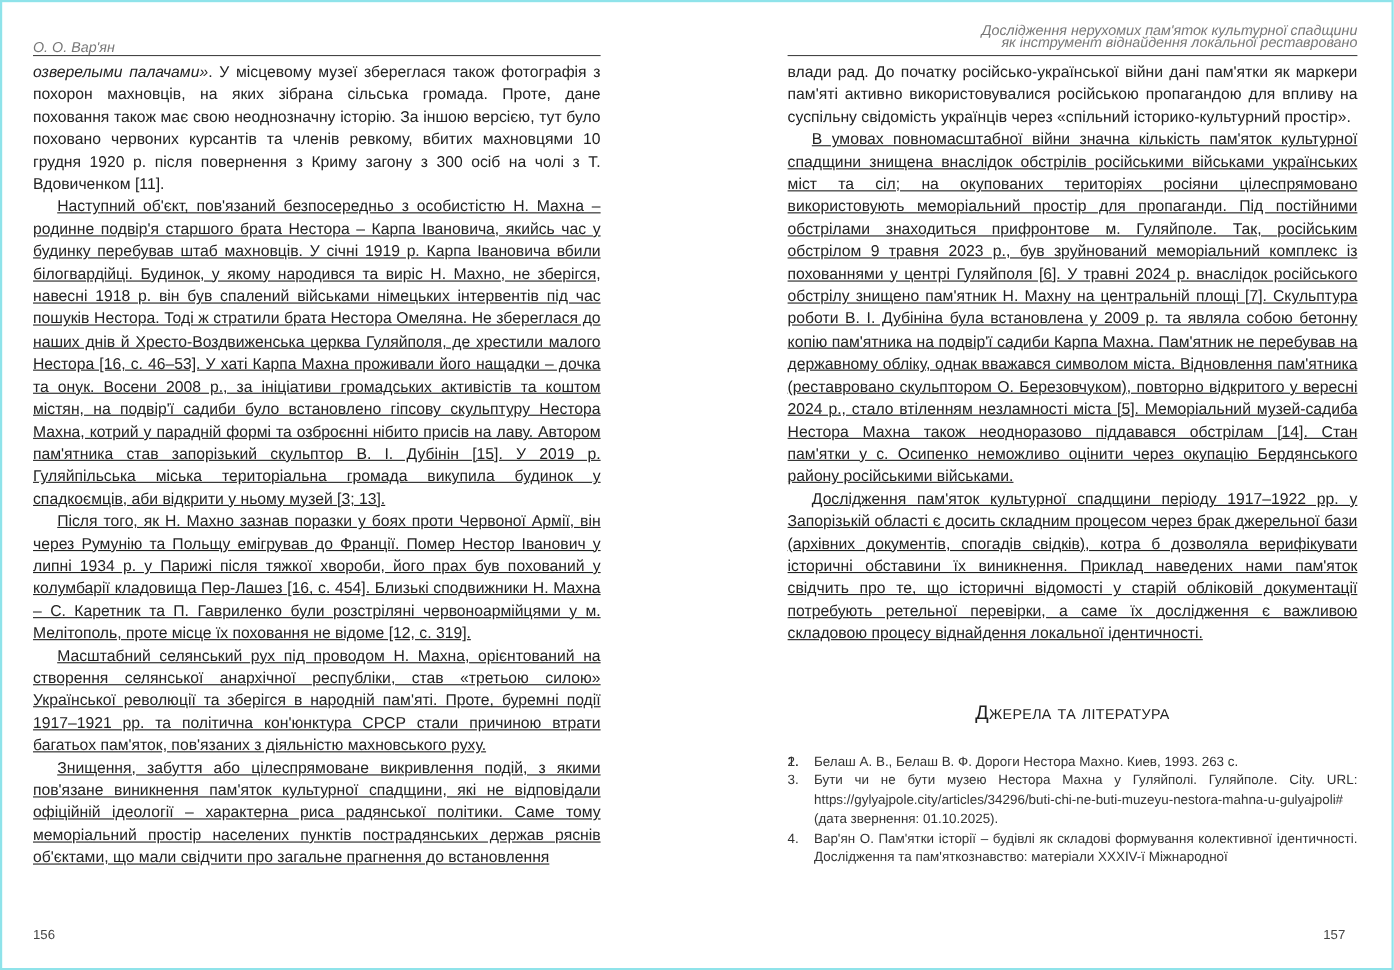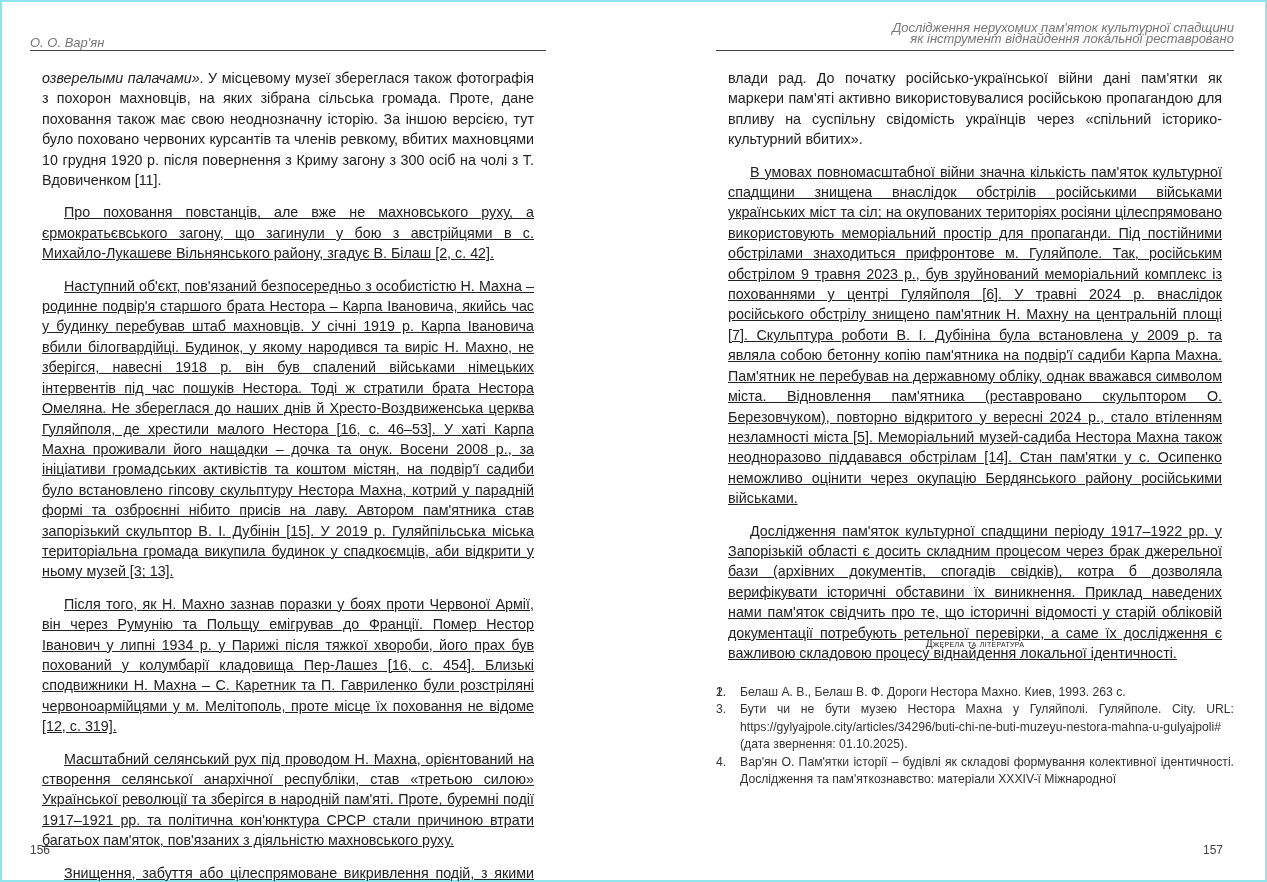--- a/index.html
+++ b/index.html
@@ -22,27 +22,27 @@
     .page-right .running-head { position: absolute; top: 22px; right: 0; text-align: right; }
     .head-rule {
       position: absolute; top: 50px; left: 0; right: 0; height: 0;
       border-top: 1px solid #444;
     }
 
     .body-text {
       position: absolute; top: 56px; left: 0; right: 0;
       font-size: 14.3px; line-height: 20.4px; text-align: justify; color: #222;
     }
-    .body-text p { margin: 12px; text-indent: 0; }
+    .body-text p { margin: 0; text-indent: 0; }
     .body-text p.indent { text-indent: 22px; text-decoration: underline; }
     .body-text em { font-style: italic; }
 
     .section-title {
       position: absolute; top: 638px; left: 0; right: 0;
-      text-align: center; font-size: 10px; letter-spacing: 0.3px; color: #222;
+      text-align: center; font-size: 18px; letter-spacing: 0.3px; color: #222;
       font-variant: small-caps;
     }
 
     .refs {
       position: absolute; top: 684px; left: 0; right: 0;
       font-size: 12.2px; line-height: 17.4px; color: #333; text-align: justify;
       list-style: none; margin: 0; padding: 0;
     }
     .refs li { position: relative; padding-left: 24px; margin: 0; }
     .refs .num { position: absolute; left: 0; top: 0; }
@@ -55,39 +55,38 @@
 <body>
 
 <div class="frame"></div>
 
 <div class="page page-left">
   <div class="running-head">О. О. Вар'ян</div>
   <div class="head-rule"></div>
 
   <div class="body-text">
     <p><em>озверелыми палачами»</em><span>. У місцевому музеї збереглася також фотографія з похорон махновців, на яких зібрана сільська громада. Проте, дане поховання також має свою неоднозначну історію. За іншою версією, тут було поховано червоних курсантів та членів ревкому, вбитих махновцями 10 грудня 1920 р. після повернення з Криму загону з 300 осіб на чолі з Т. Вдовиченком [11].</span></p>
-    <p class="indent">Про поховання повстанців, але вже не махновського руху, а єрмократьєвського загону, що загинули у бою з австрійцями в с. Михайло-Лукашеве Вільнянського району, згадує В. Білаш [2, с. 42].</p>
     <p class="indent">Наступний об'єкт, пов'язаний безпосередньо з особистістю Н. Махна – родинне подвір'я старшого брата Нестора – Карпа Івановича, якийсь час у будинку перебував штаб махновців. У січні 1919 р. Карпа Івановича вбили білогвардійці. Будинок, у якому народився та виріс Н. Махно, не зберігся, навесні 1918 р. він був спалений військами німецьких інтервентів під час пошуків Нестора. Тоді ж стратили брата Нестора Омеляна. Не збереглася до наших днів й Хресто-Воздвиженська церква Гуляйполя, де хрестили малого Нестора [16, с. 46–53]. У хаті Карпа Махна проживали його нащадки – дочка та онук. Восени 2008 р., за ініціативи громадських активістів та коштом містян, на подвір'ї садиби було встановлено гіпсову скульптуру Нестора Махна, котрий у парадній формі та озброєнні нібито присів на лаву. Автором пам'ятника став запорізький скульптор В. І. Дубінін [15]. У 2019 р. Гуляйпільська міська територіальна громада викупила будинок у спадкоємців, аби відкрити у ньому музей [3; 13].</p>
     <p class="indent">Після того, як Н. Махно зазнав поразки у боях проти Червоної Армії, він через Румунію та Польщу емігрував до Франції. Помер Нестор Іванович у липні 1934 р. у Парижі після тяжкої хвороби, його прах був похований у колумбарії кладовища Пер-Лашез [16, с. 454]. Близькі сподвижники Н. Махна – С. Каретник та П. Гавриленко були розстріляні червоноармійцями у м. Мелітополь, проте місце їх поховання не відоме [12, с. 319].</p>
     <p class="indent">Масштабний селянський рух під проводом Н. Махна, орієнтований на створення селянської анархічної республіки, став «третьою силою» Української революції та зберігся в народній пам'яті. Проте, буремні події 1917–1921 рр. та політична кон'юнктура СРСР стали причиною втрати багатьох пам'яток, пов'язаних з діяльністю махновського руху.</p>
     <p class="indent">Знищення, забуття або цілеспрямоване викривлення подій, з якими пов'язане виникнення пам'яток культурної спадщини, які не відповідали офіційній ідеології – характерна риса радянської політики. Саме тому меморіальний простір населених пунктів пострадянських держав ряснів об'єктами, що мали свідчити про загальне прагнення до встановлення</p>
   </div>
 
   <div class="page-number">156</div>
 </div>
 
 <div class="page page-right">
   <div class="running-head">
     <div>Дослідження нерухомих пам'яток культурної спадщини</div>
     <div>як інструмент віднайдення локальної реставровано</div>
   </div>
   <div class="head-rule"></div>
 
   <div class="body-text">
-    <p>влади рад. До початку російсько-української війни дані пам'ятки як маркери пам'яті активно використовувалися російською пропагандою для впливу на суспільну свідомість українців через «спільний історико-культурний вбитих».</p>
+    <p>влади рад. До початку російсько-української війни дані пам'ятки як маркери пам'яті активно використовувалися російською пропагандою для впливу на суспільну свідомість українців через «спільний історико-культурний простір».</p>
     <p class="indent">В умовах повномасштабної війни значна кількість пам'яток культурної спадщини знищена внаслідок обстрілів російськими військами українських міст та сіл; на окупованих територіях росіяни цілеспрямовано використовують меморіальний простір для пропаганди. Під постійними обстрілами знаходиться прифронтове м. Гуляйполе. Так, російським обстрілом 9 травня 2023 р., був зруйнований меморіальний комплекс із похованнями у центрі Гуляйполя [6]. У травні 2024 р. внаслідок російського обстрілу знищено пам'ятник Н. Махну на центральній площі [7]. Скульптура роботи В. І. Дубініна була встановлена у 2009 р. та являла собою бетонну копію пам'ятника на подвір'ї садиби Карпа Махна. Пам'ятник не перебував на державному обліку, однак вважався символом міста. Відновлення пам'ятника (реставровано скульптором О. Березовчуком), повторно відкритого у вересні 2024 р., стало втіленням незламності міста [5]. Меморіальний музей-садиба Нестора Махна також неодноразово піддавався обстрілам [14]. Стан пам'ятки у с. Осипенко неможливо оцінити через окупацію Бердянського району російськими військами.</p>
     <p class="indent">Дослідження пам'яток культурної спадщини періоду 1917–1922 рр. у Запорізькій області є досить складним процесом через брак джерельної бази (архівних документів, спогадів свідків), котра б дозволяла верифікувати історичні обставини їх виникнення. Приклад наведених нами пам'яток свідчить про те, що історичні відомості у старій обліковій документації потребують ретельної перевірки, а саме їх дослідження є важливою складовою процесу віднайдення локальної ідентичності.</p>
   </div>
 
   <div class="section-title">Джерела та література</div>
 
   <ol class="refs">
     <li><span class="num">1.</span></li>
     <li><span class="num">2.</span><span>Белаш А. В., Белаш В. Ф. Дороги Нестора Махно. Киев, 1993. 263 с.</span></li>
     <li><span class="num">3.</span><span>Бути чи не бути музею Нестора Махна у Гуляйполі. Гуляйполе. City. URL: https://gylyajpole.city/articles/34296/buti-chi-ne-buti-muzeyu-nestora-mahna-u-gulyajpoli# (дата звернення: 01.10.2025).</span></li>

